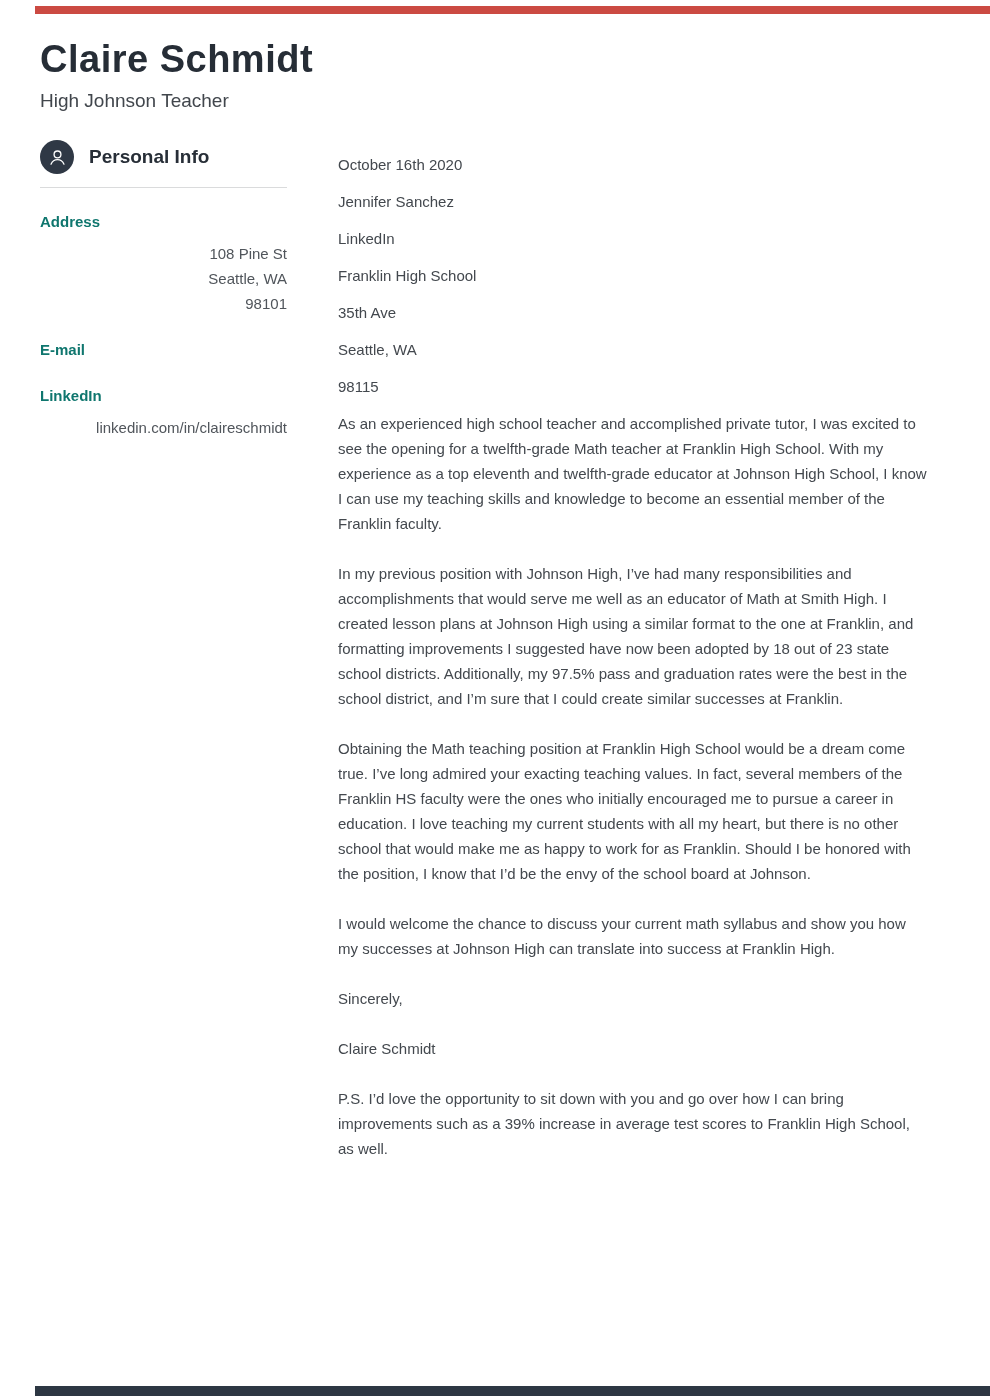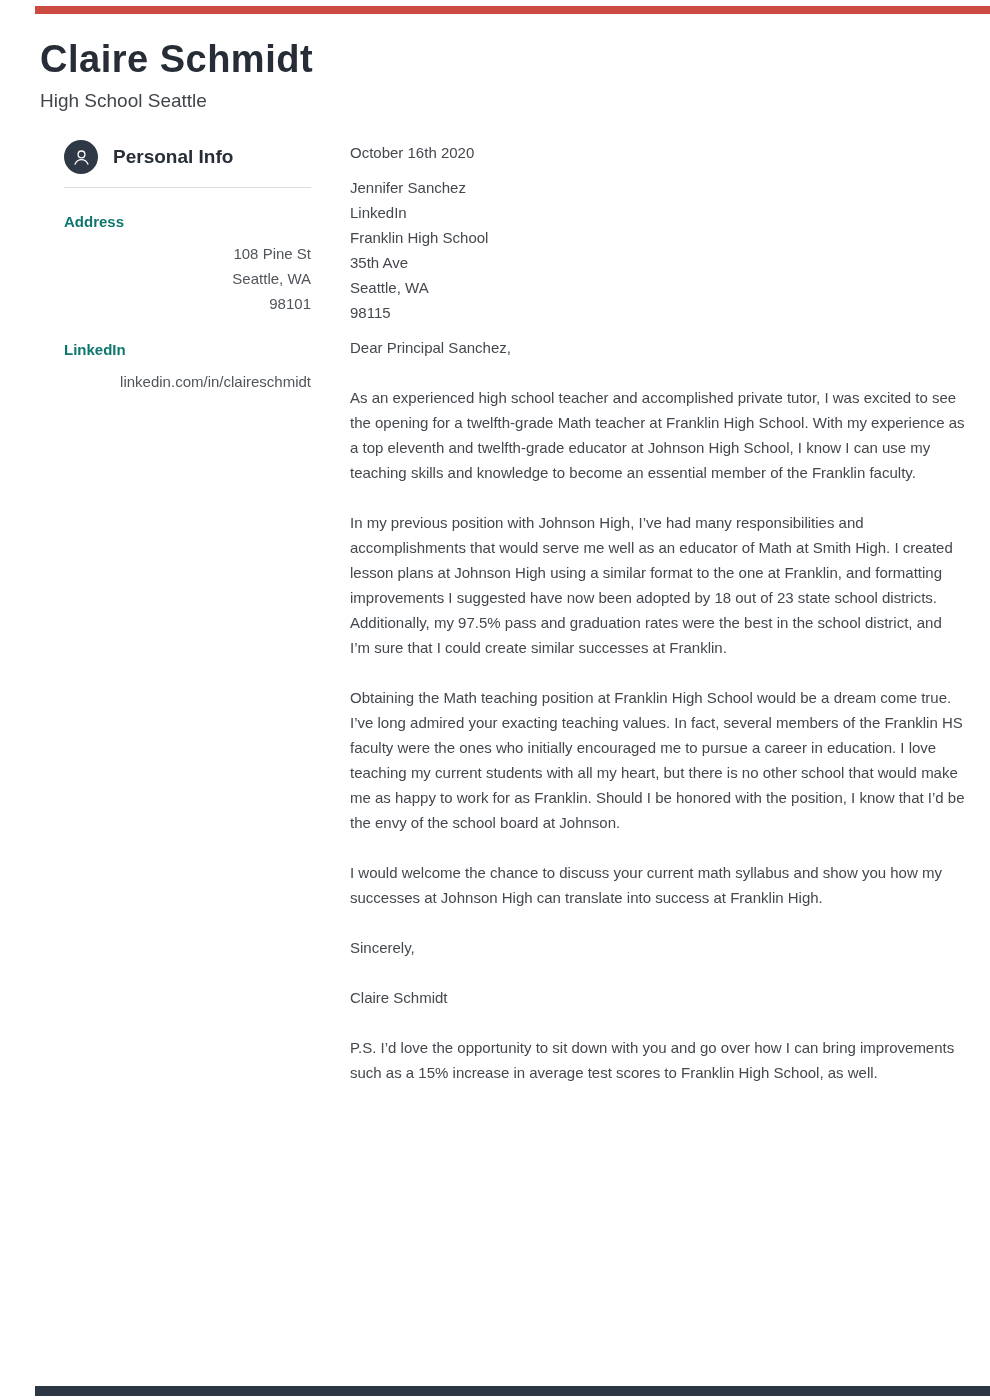--- a/index.html
+++ b/index.html
@@ -33,21 +33,21 @@
     color: #262d36;
   }
   .job-title {
     margin-top: 9px;
     font-size: 19px;
     color: #41464c;
   }
   .content {
     display: flex;
     margin-top: 28px;
-    padding-left: 64px;
+    padding-left: 40px;
   }
   .sidebar { width: 247px; flex: none; }
   .side-header { display: flex; align-items: center; gap: 15px; }
   .icon-circle {
     width: 34px; height: 34px;
     border-radius: 50%;
     background: var(--icon-circle-color, #2f3845);
     display: flex; align-items: center; justify-content: center;
     flex: none;
   }
@@ -64,32 +64,32 @@
   .side-section { margin-top: 21px; font-size: 15px; line-height: 25px; }
   .side-label { font-weight: bold; color: #0f766e; margin-bottom: 7px; }
   .side-line { color: #50555b; text-align: right; }
   .main {
     margin-left: 39px;
     width: 615px;
     font-size: 15px;
     line-height: 25px;
     color: #43484e;
   }
-  .main p { margin: 0; }
+  .main p { margin: 12px; }
   .block-sm { margin-bottom: 10px !important; }
   .block-lg { margin-bottom: 25px !important; }
 </style>
 </head>
 <body>
 
 <div class="top-bar"></div>
 
 <div class="header">
   <h1 class="name">Claire Schmidt</h1>
-  <div class="job-title">High School Seattle</div>
+  <div class="job-title">High Johnson Teacher</div>
 </div>
 
 <div class="content">
 
   <div class="sidebar">
     <div class="side-header">
       <span class="icon-circle">
         <svg width="21" height="21" viewBox="0 0 24 24" fill="none" stroke="#ffffff" stroke-width="1.5">
           <circle cx="12" cy="8.5" r="3.9"></circle>
           <path d="M4.6 19.6 c1.6-3.6 4.1-5.1 7.4-5.1 s5.8 1.5 7.4 5.1" stroke-linecap="round"></path>
@@ -101,47 +101,47 @@
 
     <div class="side-section">
       <div class="side-label">Address</div>
       <div class="side-line">108 Pine St</div>
       <div class="side-line">Seattle, WA</div>
       <div class="side-line">98101</div>
     </div>
 
 
     <div class="side-section">
+      <div class="side-label">E-mail</div>
     </div>
 
     <div class="side-section">
       <div class="side-label">LinkedIn</div>
       <div class="side-line">linkedin.com/in/claireschmidt</div>
     </div>
   </div>
 
   <div class="main">
     <p class="block-sm">October 16th 2020</p>
 
     <div class="block-sm">
       <p>Jennifer Sanchez</p>
       <p>LinkedIn</p>
       <p>Franklin High School</p>
       <p>35th Ave</p>
       <p>Seattle, WA</p>
       <p>98115</p>
     </div>
 
-    <p class="block-lg">Dear Principal Sanchez,</p>
 
     <p class="block-lg">As an experienced high school teacher and accomplished private tutor, I was excited to see the opening for a twelfth-grade Math teacher at Franklin High School. With my experience as a top eleventh and twelfth-grade educator at Johnson High School, I know I can use my teaching skills and knowledge to become an essential member of the Franklin faculty.</p>
     <p class="block-lg">In my previous position with Johnson High, I’ve had many responsibilities and accomplishments that would serve me well as an educator of Math at Smith High. I created lesson plans at Johnson High using a similar format to the one at Franklin, and formatting improvements I suggested have now been adopted by 18 out of 23 state school districts. Additionally, my 97.5% pass and graduation rates were the best in the school district, and I’m sure that I could create similar successes at Franklin.</p>
     <p class="block-lg">Obtaining the Math teaching position at Franklin High School would be a dream come true. I’ve long admired your exacting teaching values. In fact, several members of the Franklin HS faculty were the ones who initially encouraged me to pursue a career in education. I love teaching my current students with all my heart, but there is no other school that would make me as happy to work for as Franklin. Should I be honored with the position, I know that I’d be the envy of the school board at Johnson.</p>
     <p class="block-lg">I would welcome the chance to discuss your current math syllabus and show you how my successes at Johnson High can translate into success at Franklin High.</p>
 
     <p class="block-lg">Sincerely,</p>
     <p class="block-lg">Claire Schmidt</p>
-    <p>P.S. I’d love the opportunity to sit down with you and go over how I can bring improvements such as a 15% increase in average test scores to Franklin High School, as well.</p>
+    <p>P.S. I’d love the opportunity to sit down with you and go over how I can bring improvements such as a 39% increase in average test scores to Franklin High School, as well.</p>
   </div>
 
 </div>
 
 <div class="bottom-bar"></div>
 
 </body></html>

